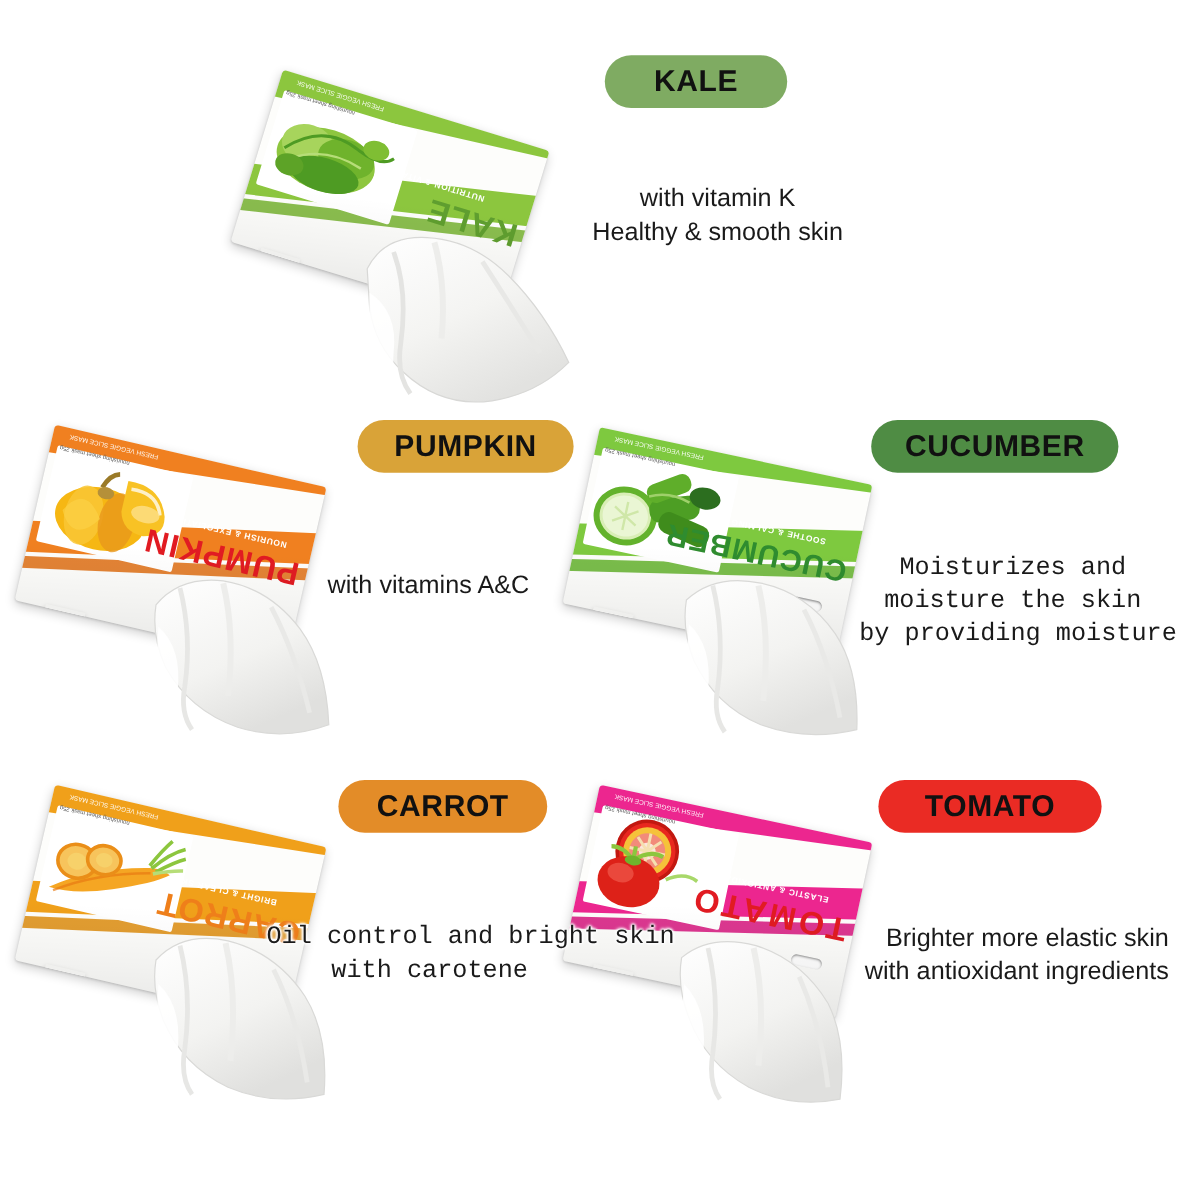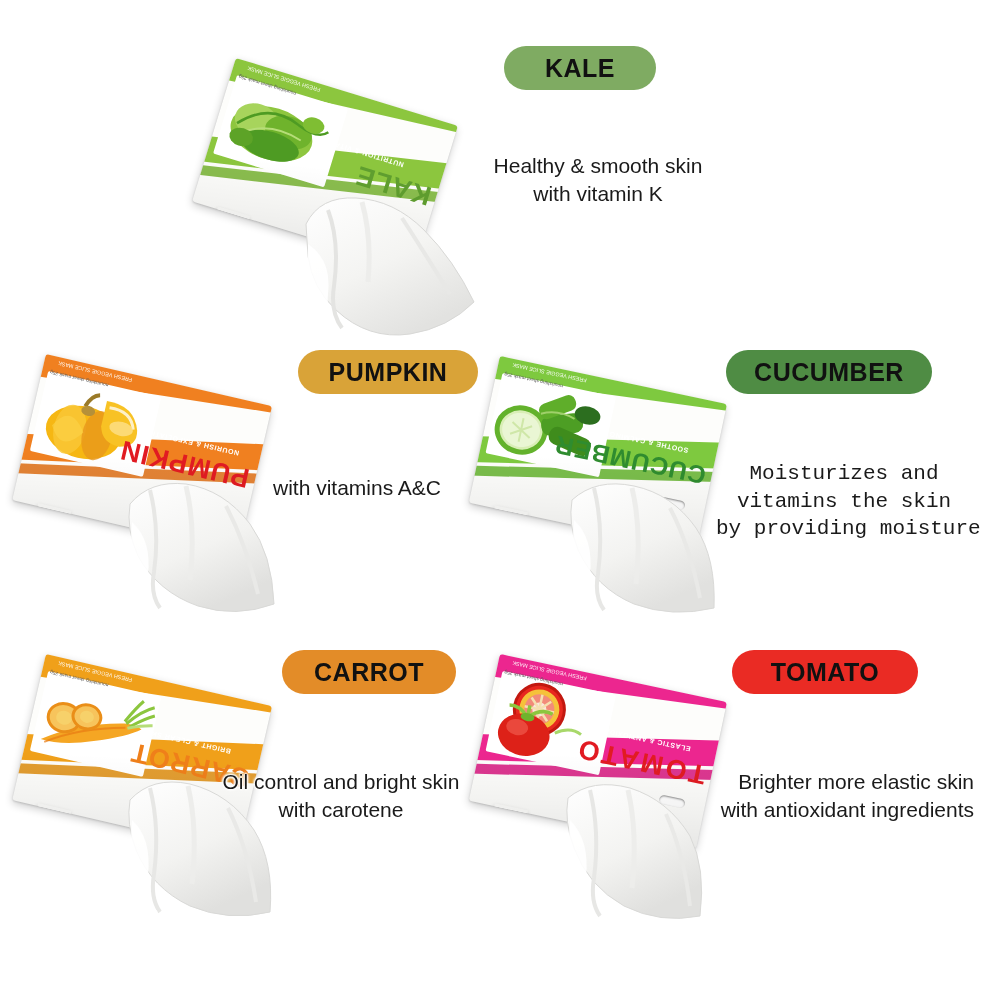--- a/index.html
+++ b/index.html
@@ -267,22 +267,22 @@
           </svg>
         </div>
       </div>
     </div>
 
     <div class="badge" style="left:504px; top:46px; width:152px; height:44px; background:#7fab62; font-size:25px;">
       <span>KALE</span>
     </div>
 
     <div class="caption" style="left:486px; top:152px; width:224px;">
+      <div>with vitamin K</div>
       <div>Healthy &amp; smooth skin</div>
-      <div>with vitamin K</div>
     </div>
   </div>
 
   <div class="variant">
 
     <div class="photo" style="left:40px; top:348px; width:270px; height:265px;">
       <div class="photo-inner">
         <div style="position:absolute; left:6px; top:6px; transform:rotate(13deg); transform-origin:center;">
           <div class="sachet">
             <div class="band-top" style="background:#f08020;"></div>
@@ -393,21 +393,21 @@
         </div>
       </div>
     </div>
 
     <div class="badge" style="left:726px; top:350px; width:206px; height:44px; background:#4f8c44; font-size:25px;">
       <span>CUCUMBER</span>
     </div>
 
     <div class="caption" style="left:716px; top:460px; width:256px;font-family:Liberation Mono, monospace;">
       <div>Moisturizes and</div>
-      <div>vitamins the skin</div>
+      <div>moisture the skin</div>
       <div>by providing moisture</div>
     </div>
   </div>
 
   <div class="variant">
 
     <div class="photo" style="left:40px; top:648px; width:270px; height:265px;">
       <div class="photo-inner">
         <div style="position:absolute; left:6px; top:6px; transform:rotate(13deg); transform-origin:center;">
           <div class="sachet">
@@ -456,21 +456,21 @@
             <path d="M10 46 Q30 64 26 102 Q24 126 36 138 L18 128 Q6 92 10 46 Z" fill="#ffffff" opacity="0.9"></path>
           </svg>
         </div>
       </div>
     </div>
 
     <div class="badge" style="left:282px; top:650px; width:174px; height:44px; background:#e38c28; font-size:25px;">
       <span>CARROT</span>
     </div>
 
-    <div class="caption" style="left:205px; top:768px; width:272px;">
+    <div class="caption" style="left:222px; top:768px; width:272px;font-family:Liberation Mono, monospace;">
       <div>Oil control and bright skin</div>
       <div>with carotene</div>
     </div>
   </div>
 
   <div class="variant">
 
     <div class="photo" style="left:492px; top:648px; width:270px; height:265px;">
       <div class="photo-inner">
         <div style="position:absolute; left:8px; top:6px; transform:rotate(12deg); transform-origin:center;">

